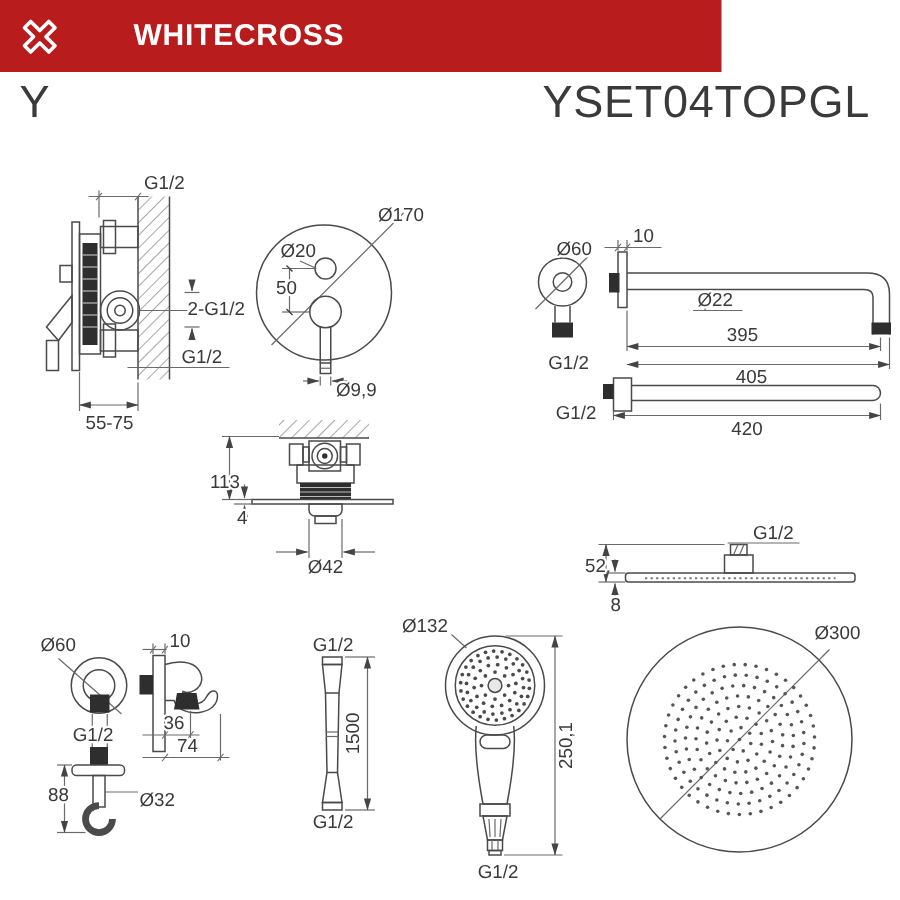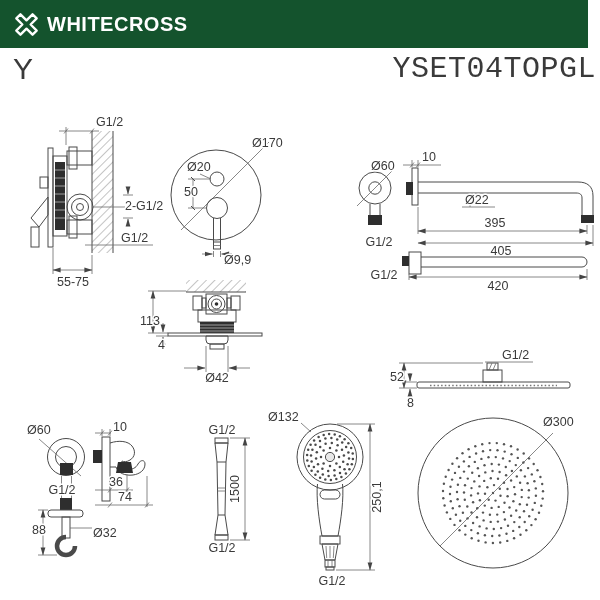--- a/index.html
+++ b/index.html
@@ -1,23 +1,23 @@
 <!DOCTYPE html>
 <html><head>
 <meta charset="utf-8">
 <style>
   html,body{margin:0;padding:0;background:#fff;}
   #page{position:relative;width:600px;height:600px;background:#fff;overflow:hidden;
         font-family:"Liberation Sans",sans-serif;color:#3a3a3a;}
-  .topbar{position:absolute;left:0;top:0;width:588px;height:48px;background:#14532d;
-          display:flex;align-items:center;}
+  .topbar{position:absolute;left:0;top:0;width:481px;height:48px;background:#b91c1c;
+          display:flex;align-items:center;gap:42px;}
   .logo{margin-left:13px;width:27px;height:27px;flex:0 0 auto;}
   .brand{color:#fff;font-size:20px;font-weight:bold;letter-spacing:.5px;margin-left:7px;}
   .series{position:absolute;left:13px;top:52px;font-size:30px;}
-  .model{position:absolute;right:4px;top:52px;font-size:30px;letter-spacing:.5px;font-family:Liberation Mono, monospace;}
+  .model{position:absolute;right:20px;top:52px;font-size:30px;letter-spacing:.5px;}
   svg.d{position:absolute;overflow:visible;}
   .ln{stroke:#4a4a4a;stroke-width:1;fill:none;}
   .lt{stroke:#6a6a6a;stroke-width:.8;fill:none;}
   .dk{fill:#2e2e2e;stroke:none;}
   .rib{stroke:#bbb;stroke-width:.8;}
   text.t{font-family:"Liberation Sans",sans-serif;font-size:12.5px;fill:#3a3a3a;
          paint-order:stroke;stroke:#fff;stroke-width:3px;stroke-linejoin:round;}
 </style>
 </head>
 <body>

